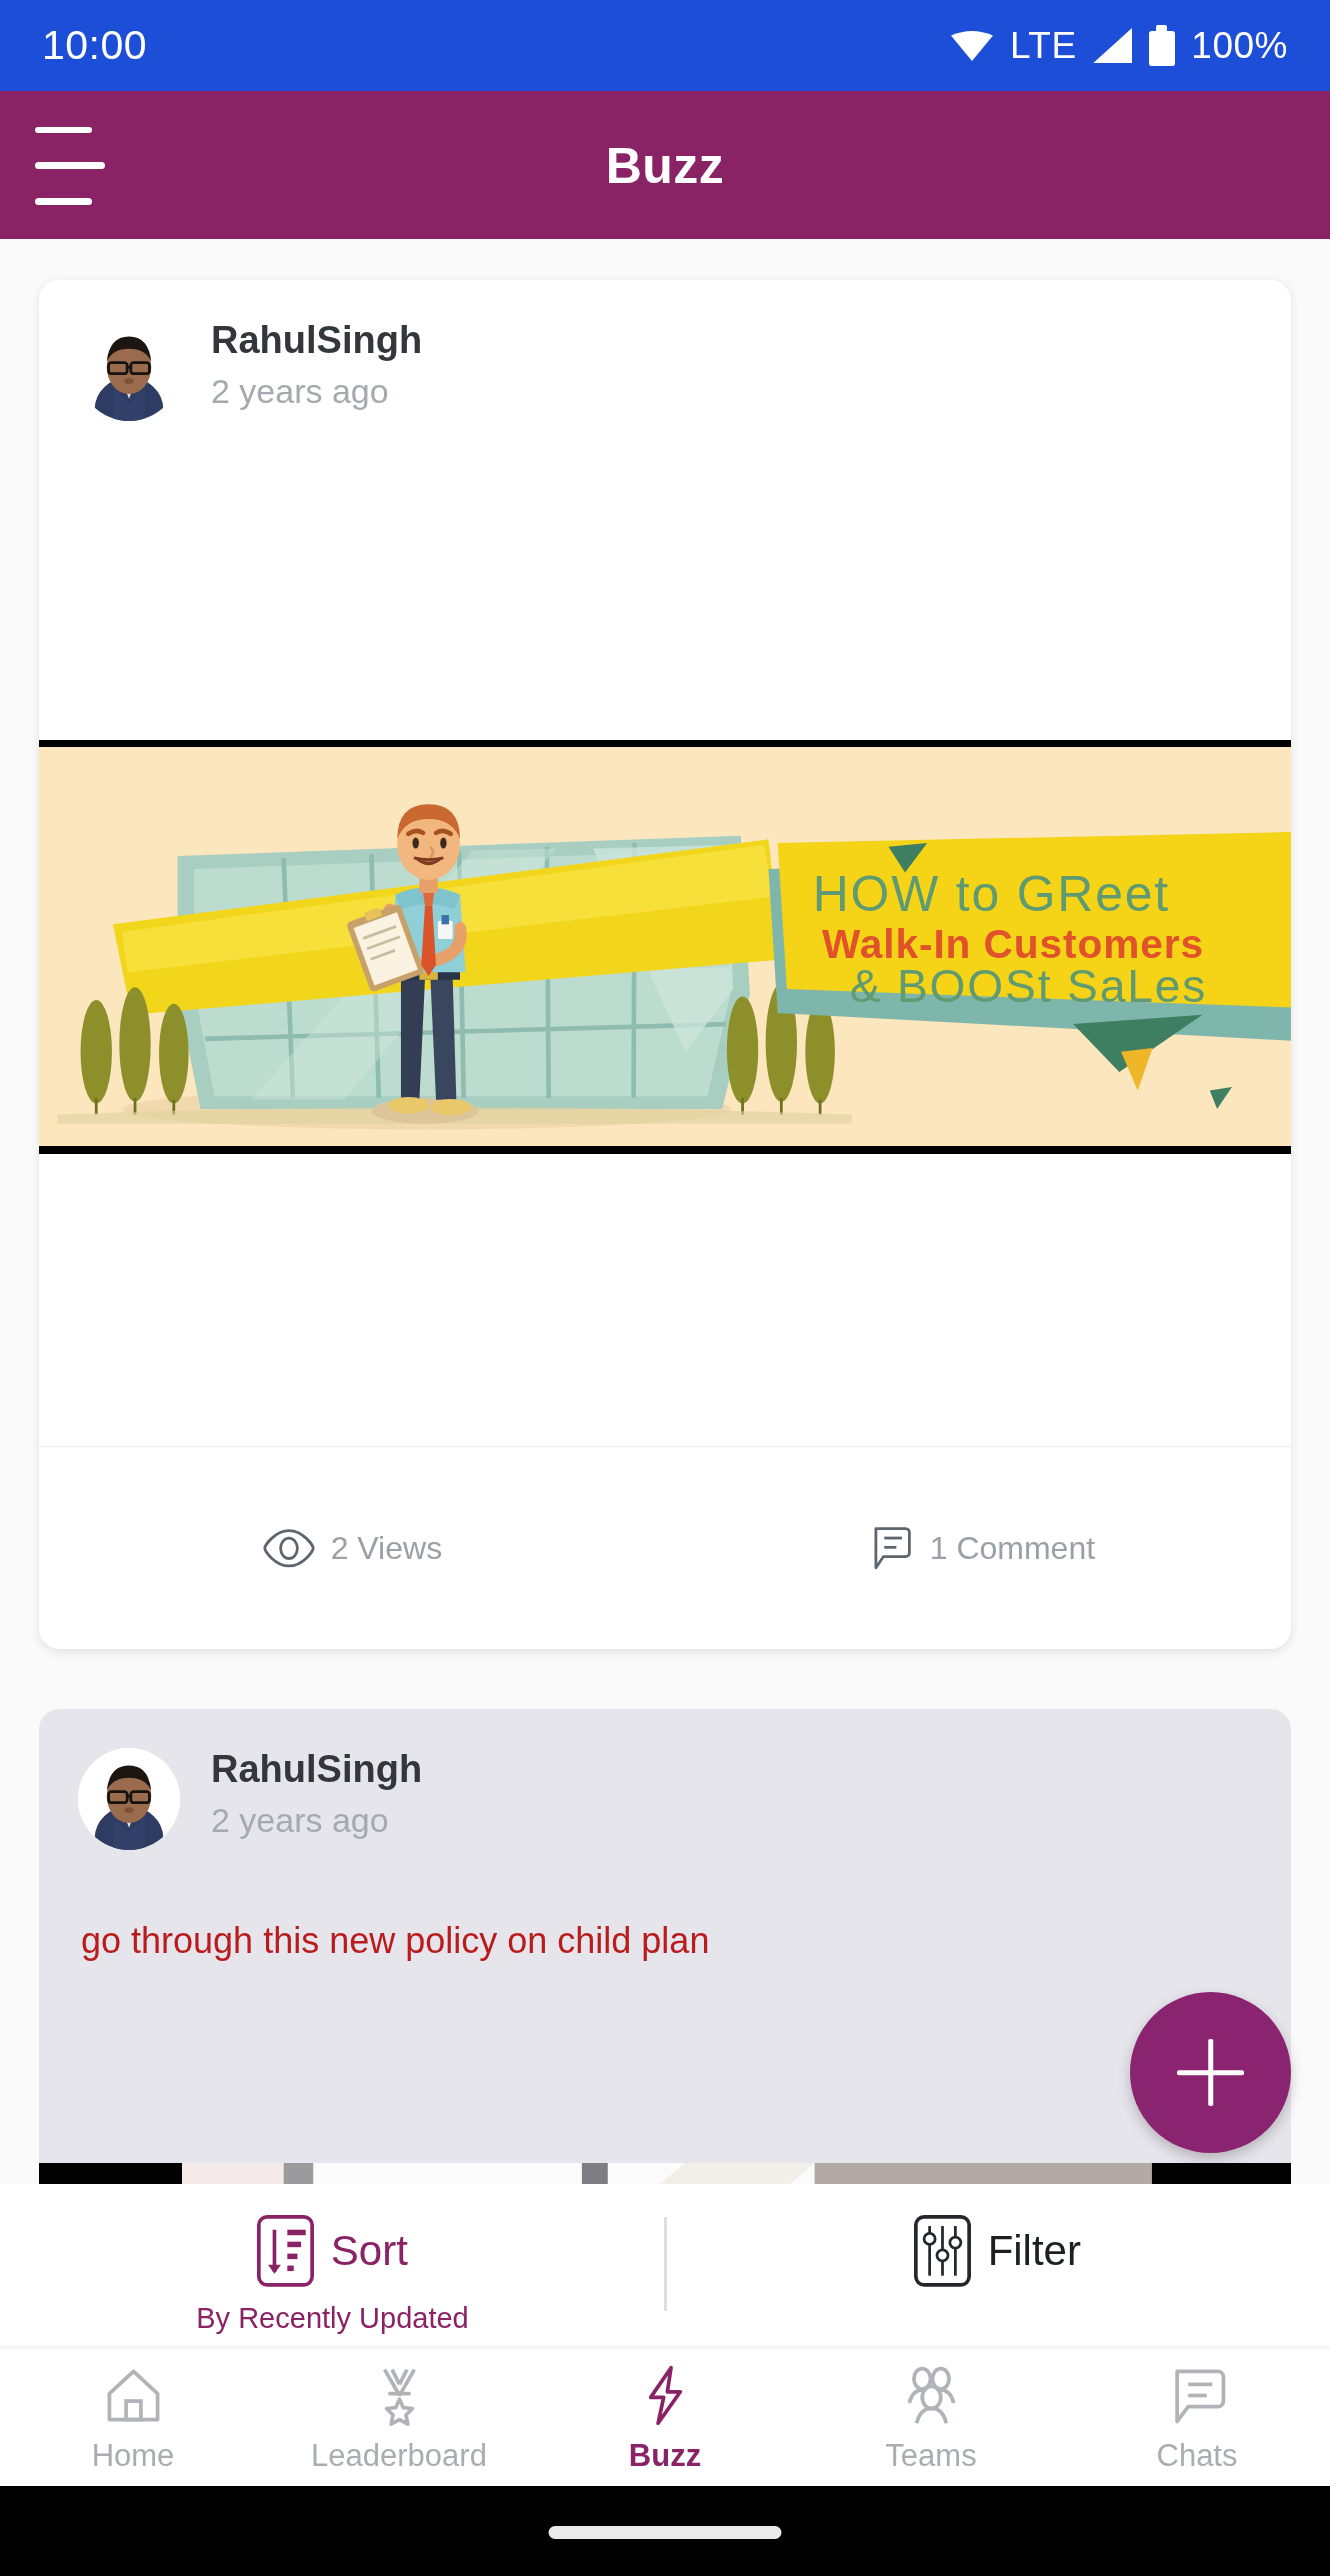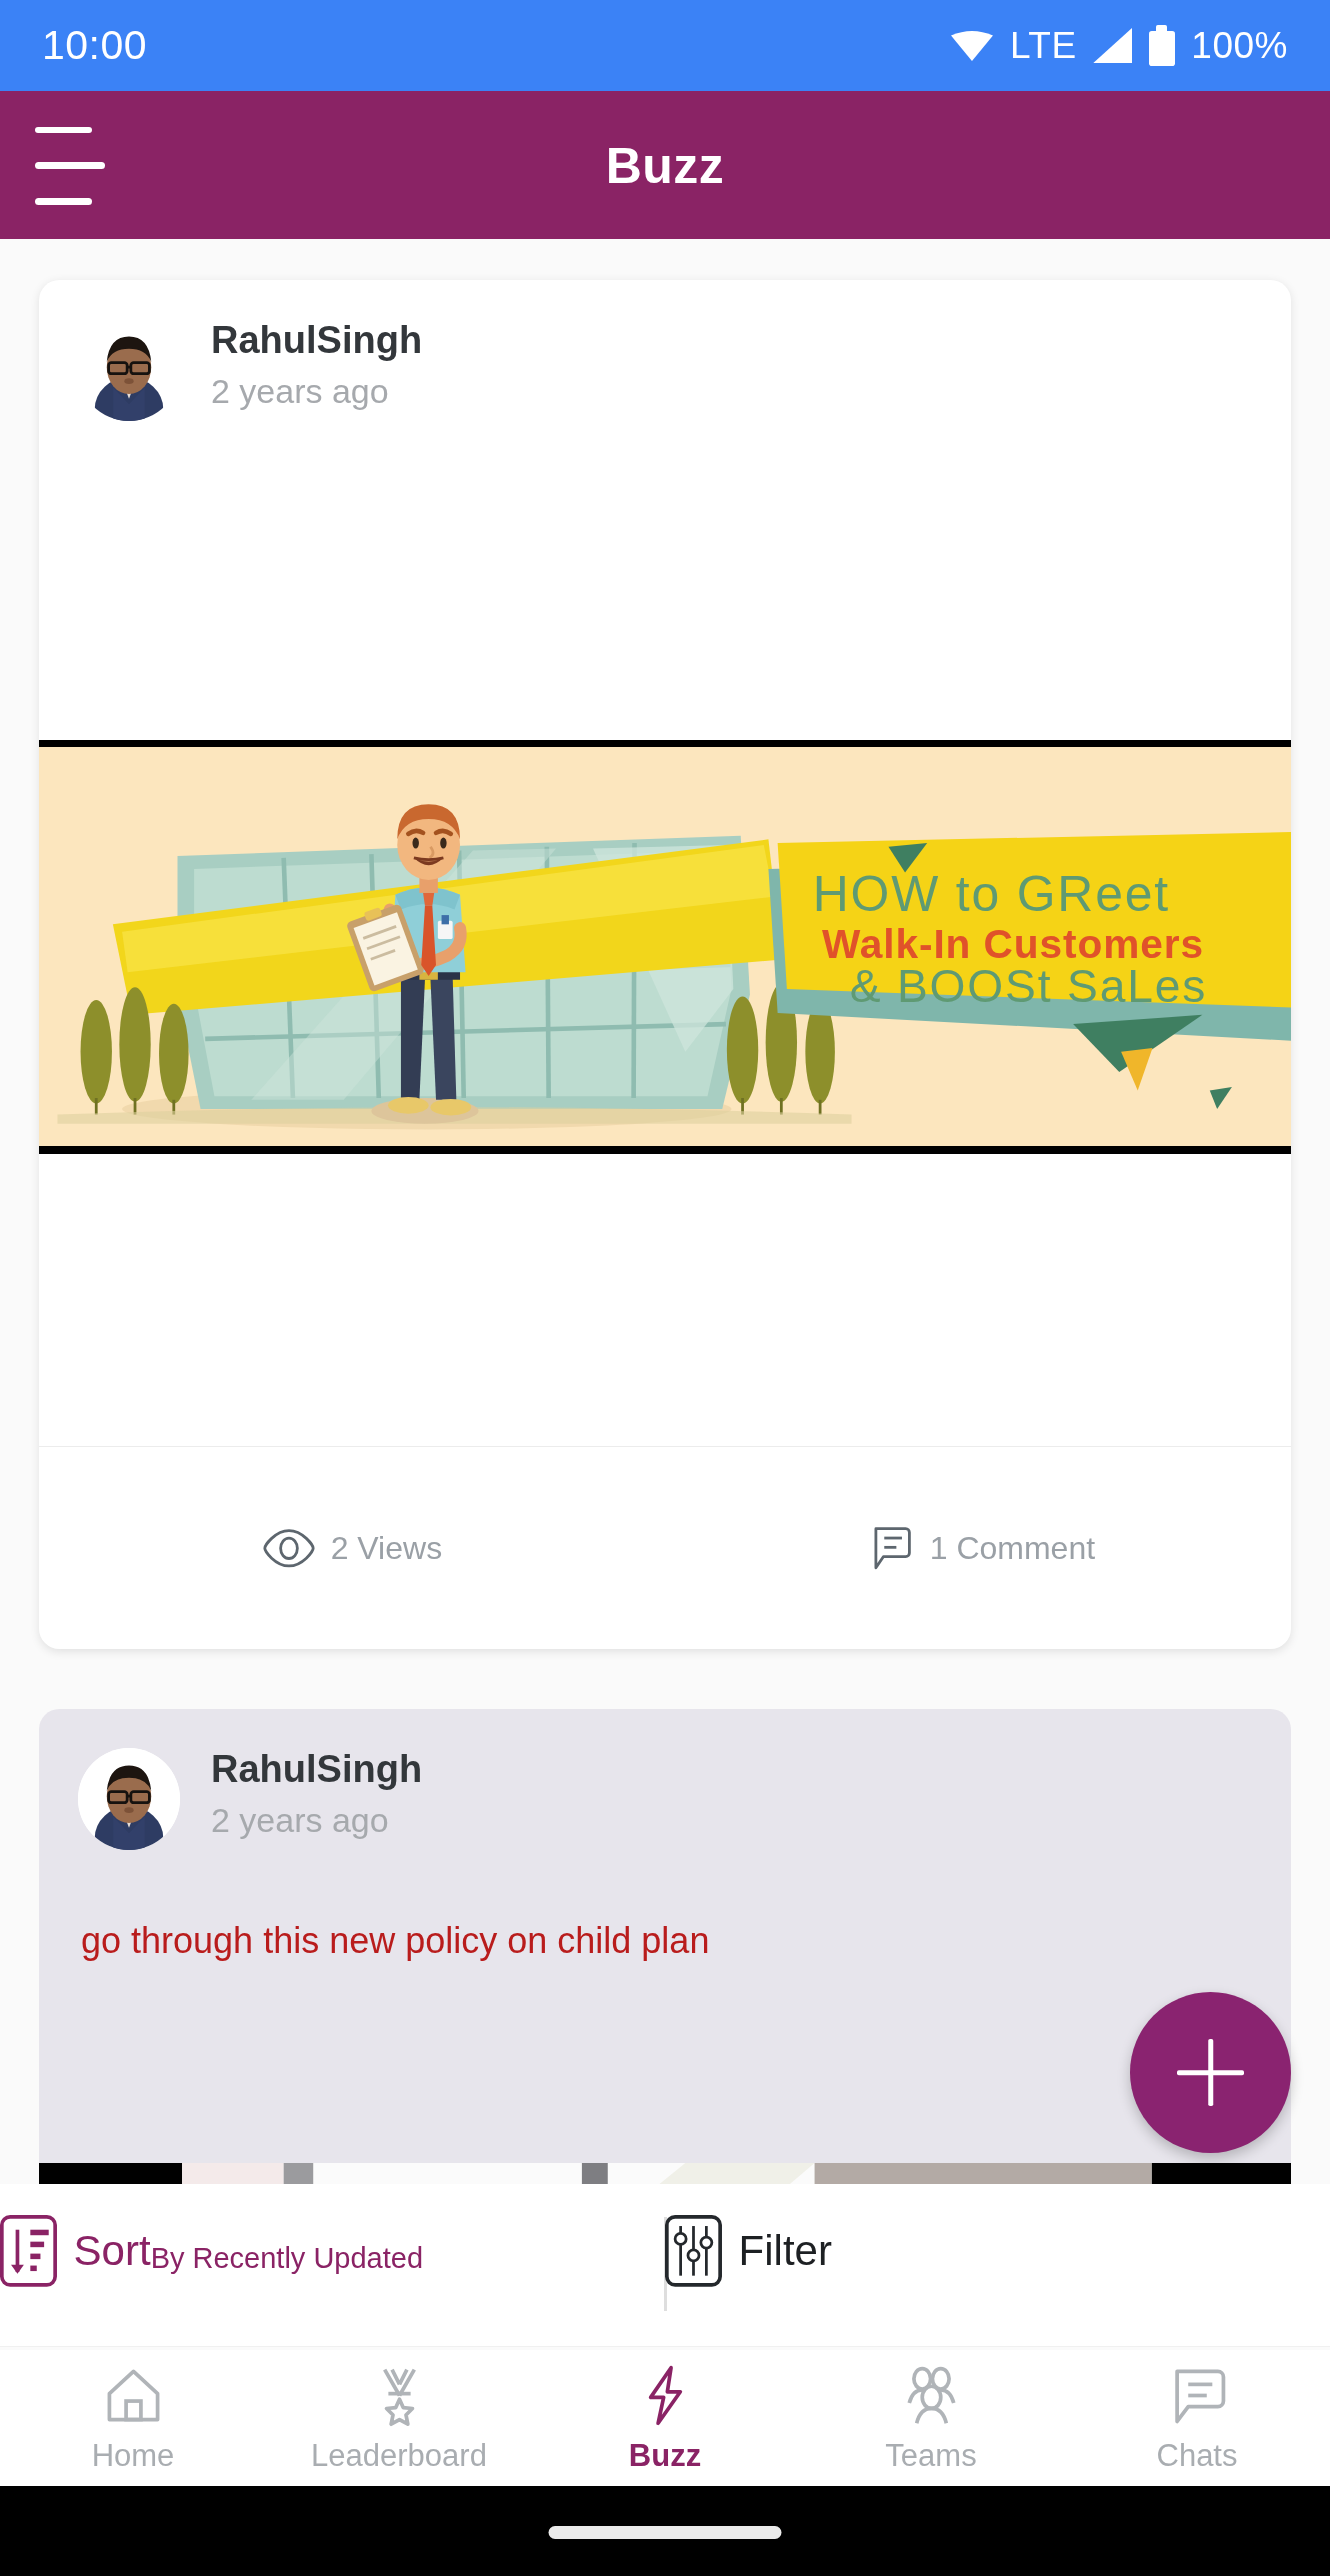--- a/index.html
+++ b/index.html
@@ -8,21 +8,21 @@
     width:1330px; height:2576px;
     font-family:"Liberation Sans", sans-serif;
     background:#ffffff;
     overflow:hidden;
   }
   .phone { position:relative; width:1330px; height:2576px; background:#fafafa; }
 
   
   .statusbar{
     position:absolute; top:0; left:0; width:1330px; height:91px;
-    background:#3b82f6; display:flex; align-items:center;
+    background:#1d4ed8; display:flex; align-items:center;
     padding:0 42px; color:#fff;
   }
   .status-time{ font-size:41px; font-weight:400; letter-spacing:0.5px; }
   .status-right{ margin-left:auto; display:flex; align-items:center; gap:16.6px; }
   .wifi-ico{ width:42px; height:31px; }
   .lte-txt{ font-size:37px; font-weight:400; letter-spacing:0.5px; }
   .sig-ico{ width:39px; height:35px; }
   .bat-ico{ width:26px; height:41px; position:relative; }
   .bat-ico .body{ position:absolute; top:5.5px; left:0; width:26px; height:35px; background:#fff; border-radius:2.8px; }
   .bat-ico .cap{ position:absolute; top:0; left:7.4px; width:11px; height:6.5px; background:#fff; border-radius:1.8px 1.8px 0 0; }
@@ -98,21 +98,21 @@
   }
   .fab .plus:before{ left:50%; top:0; width:5.5px; height:67px; transform:translateX(-50%); }
   .fab .plus:after{ top:50%; left:0; height:5.5px; width:67px; transform:translateY(-50%); }
 
   
   .sortbar{
     position:absolute; top:2184px; left:0; width:1330px; height:163px;
     background:#fff; display:flex; align-items:flex-start;
     border-bottom:1.8px solid #f0f0f0;
   }
-  .sf{ flex:1; position:relative; display:flex; flex-direction:row; align-items:center; padding-top:31px; cursor:pointer; }
+  .sf{ flex:1; position:relative; display:flex; flex-direction:column; align-items:center; padding-top:31px; cursor:pointer; }
   .sf-row{ display:flex; align-items:center; gap:16.6px; }
   .sf-ico{ width:57px; height:72px; }
   .sf-label{ font-size:42px; }
   .sf--sort .sf-label{ color:#8a2365; }
   .sf--filter .sf-label{ color:#1d2023; }
   .sf-sub{ font-size:29px; color:#8a2365; margin-top:14.8px; }
   .sf-divider{ position:absolute; left:664px; top:33px; width:2.8px; height:94px; background:#dedede; }
 
   
   .bottomnav{

